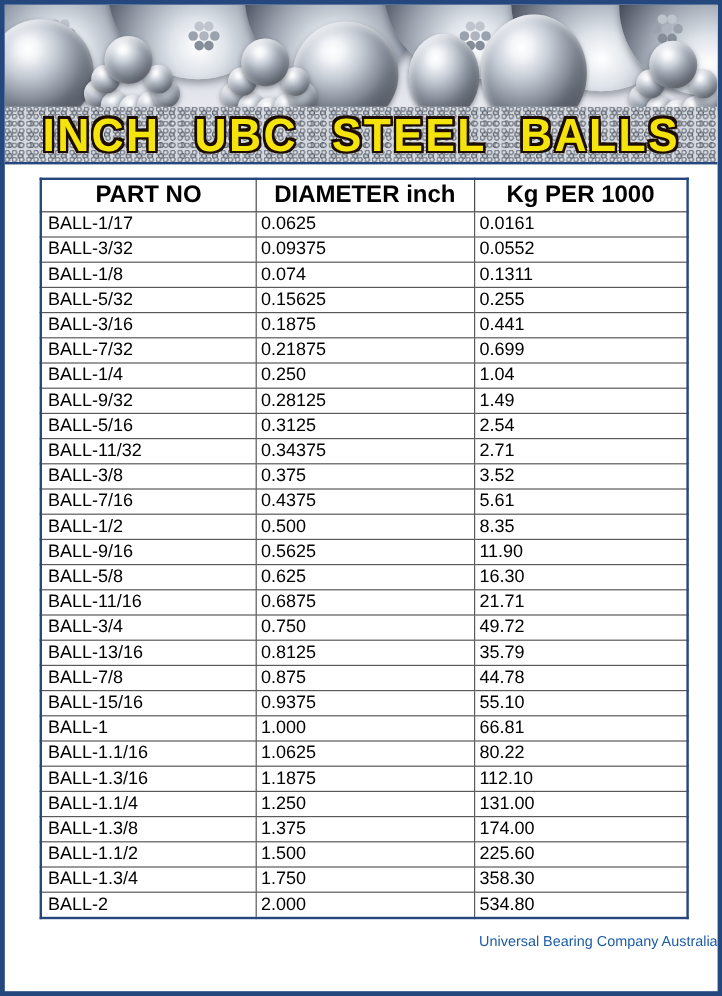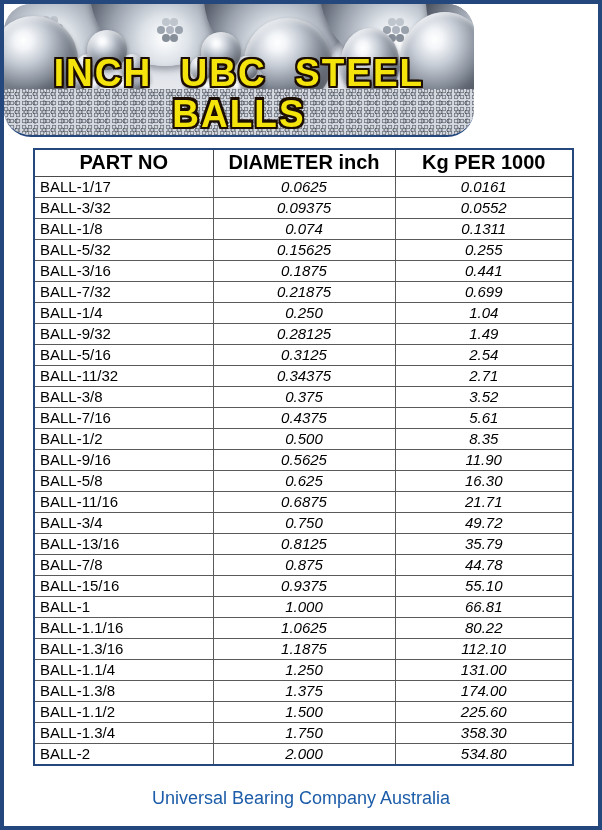--- a/index.html
+++ b/index.html
@@ -9,25 +9,24 @@
   }
   html,body{margin:0;padding:0;background:#ffffff;}
   .page{
     width:602px;height:830px;box-sizing:border-box;
     border:4px solid var(--page-border);
     background:#ffffff;position:relative;overflow:hidden;
     font-family:"Liberation Sans",sans-serif;
   }
   
   .photo{
-    position:relative;width:470px;height:133px;overflow:hidden;
+    position:relative;width:594px;height:133px;overflow:hidden;
     background:linear-gradient(180deg,#b6bdc9 0%,#d8dce4 40%,#e9ebf0 70%,#e2e5ea 100%);
     border-bottom:2px solid var(--page-border);
     box-sizing:border-box;
-    border-radius:27px;
   }
   .bowl{
     position:absolute;border-radius:50%;
     background:radial-gradient(circle at 50% 82%, #ffffff 0%, #dfe4ea 16%, #9aa2ae 38%, #434956 62%, #171b23 86%, #080a10 100%);
     box-shadow:0 4px 6px rgba(30,35,45,.35);
   }
   .ball{
     position:absolute;border-radius:50%;
     background:radial-gradient(circle at 38% 28%, #ffffff 0%, #f3f5f8 10%, #c6ccd5 28%, #828a96 52%, #3e444f 74%, #171b23 92%, #2c313b 100%);
     box-shadow:inset 2px 3px 6px rgba(255,255,255,.6), inset -4px -6px 10px rgba(255,255,255,.18), 0 2px 4px rgba(20,25,35,.4);
@@ -60,25 +59,25 @@
   }
   table.spec th{
     font-size:20px;font-weight:bold;color:#000;text-align:center;
     padding:2px 0 3px 0;border:1px solid #4a4a4a;line-height:21px;
   }
   table.spec td{
     font-size:15px;color:#000;
     padding:1px 4px 2px 4px;border:1px solid #5a5a5a;line-height:17px;
   }
   table.spec td:first-child{text-align:left;padding-left:5px;}
-  table.spec td:nth-child(2),table.spec td:nth-child(3){text-align:center;font-style:italic;}
+  table.spec td:nth-child(2),table.spec td:nth-child(3){}
   
   .footer{
-    margin-top:23px;text-align:center;
-    color:var(--footer-blue);font-size:18px;line-height:19px;
+    margin-top:9px;text-align:right;
+    color:var(--footer-blue);font-size:12px;line-height:19px;
   }
 </style>
 </head>
 <body>
 
 <div class="page">
 
   <div class="photo">
     <div id="balls-layer">
         <div class="bowl" style="left: -28px; top: -84px; width: 150px; height: 150px;"></div>

